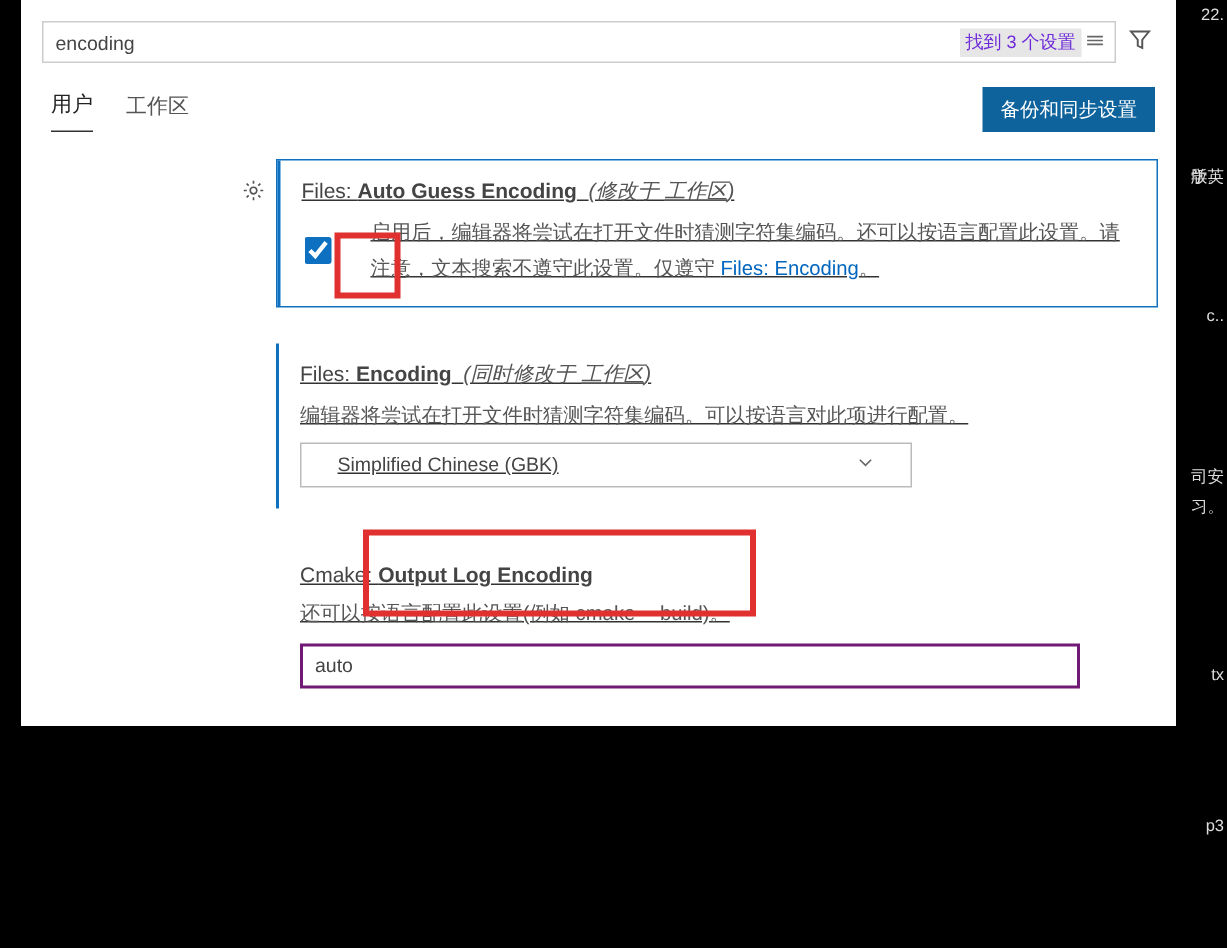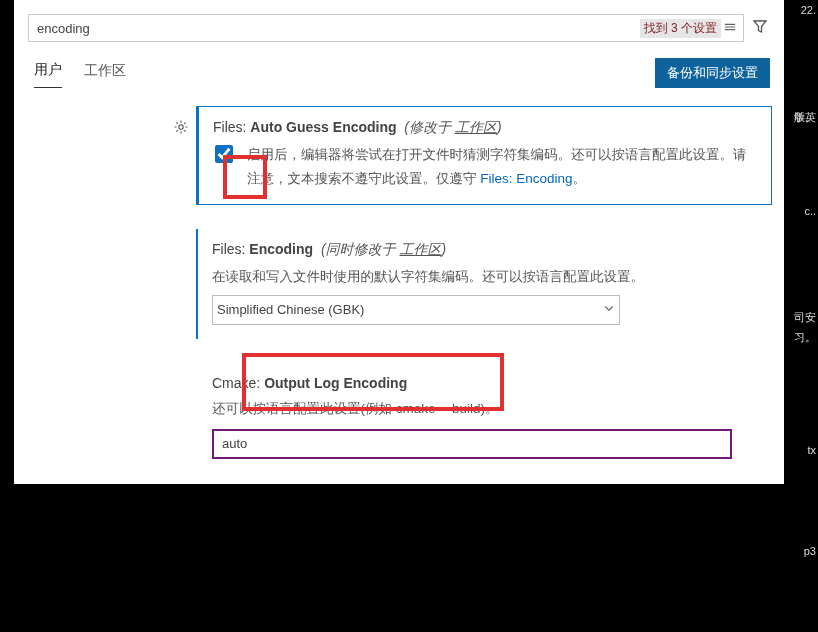--- a/index.html
+++ b/index.html
@@ -1,44 +1,44 @@
 <!DOCTYPE html>
 <html><head>
 <meta charset="utf-8">
 <style>
 * { box-sizing: border-box; margin: 0; padding: 0; font-family: "Segoe UI", "Microsoft YaHei", sans-serif; }
 body { background: #000; width: 818px; height: 632px; position: relative; overflow: hidden; }
 .settings-pane { position: absolute; left: 14px; top: 0; width: 770px; height: 484px; background: #fff; color: #333; }
 .search-row { padding: 14px 14px 0 14px; display: flex; align-items: center; gap: 6px; }
 .search-box { flex: 1; border: 1px solid #ccc; height: 28px; display: flex; align-items: center; padding: 0 4px 0 8px; font-size: 13px; background: #fff; }
 .search-box input { flex: 1; border: none; outline: none; font-size: 13px; color: #444; }
-.found-badge { background: #e6e6e6; color: #7f1d1d; font-size: 12px; padding: 1px 4px; margin-left: 6px; }
+.found-badge { background: #e6e6e6; color: #6d28d9; font-size: 12px; padding: 1px 4px; margin-left: 6px; }
 .clear-btn { color: #666; font-size: 13px; padding: 0 2px; cursor: pointer; }
 .filter-icons { display: flex; gap: 4px; align-items: center; color: #555; }
 .filter-icons span { cursor: pointer; padding: 2px; }
 .tab-row { display: flex; align-items: flex-end; padding: 16px 14px 0 20px; border-bottom: none; gap: 22px; }
 .tab { font-size: 14px; color: #555; padding-bottom: 8px; cursor: pointer; }
 .tab.active { color: #222; border-bottom: 1px solid #333; }
 .sync-btn { margin-left: auto; background: #0e639c; color: #ffffff; border: none; padding: 6px 12px; font-size: 13px; cursor: pointer; }
 .content { margin-top: 18px; padding: 0 0 0 170px; position: relative; }
-.setting-block { position: relative; padding: 12px 16px 14px 16px; margin: 0 12px 24px 12px; }
+.setting-block { position: relative; padding: 12px 16px 14px 16px; margin: 0 12px 24px 0; text-decoration: underline; }
 .setting-block .indicator { position: absolute; left: 0; top: 0; bottom: 0; width: 2px; background: #0e70c0; }
 .setting-block .gear { position: absolute; left: -24px; top: 12px; color: #555; cursor: pointer; }
 .setting-block.highlighted { border: 1px solid #0e70c0; }
 .title { font-size: 14px; color: #444; margin-bottom: 6px; }
 .title .scope-note { font-style: italic; color: #555; }
 .title .scope-link { text-decoration: underline; cursor: pointer; }
 .desc { font-size: 13.5px; color: #555; line-height: 1.75; }
 .desc a { color: #0066bf; text-decoration: none; cursor: pointer; }
-.check-row { display: flex; align-items: flex-start; gap: 12px; }
+.check-row { display: flex; align-items: center; gap: 24px; }
 .checkbox-wrap { position: relative; width: 22px; height: 22px; flex-shrink: 0; display: flex; align-items: center; justify-content: center; }
 .checkbox-wrap input { width: 18px; height: 18px; accent-color: #0e70c0; cursor: pointer; }
 .red-box-check { position: absolute; left: 209px; top: 155px; width: 44px; height: 44px; border: 4px solid #e03030; pointer-events: none; z-index: 10; }
 .red-box-select { position: absolute; left: 228px; top: 353px; width: 262px; height: 58px; border: 4px solid #e03030; pointer-events: none; z-index: 10; }
-.select-box { width: 100%; max-width: 408px; height: 30px; border: 1px solid #bbb; background: #fff; padding: 0 4px; font-size: 13px; color: #444; display: flex; align-items: center; justify-content: space-between; cursor: pointer; margin-top: 6px; }
+.select-box { width: 100%; max-width: 408px; height: 30px; border: 1px solid #bbb; background: #fff; padding: 0 24px; font-size: 13px; color: #444; display: flex; align-items: center; justify-content: space-between; cursor: pointer; margin-top: 6px; }
 .select-box .chev { color: #666; }
 .text-input { width: 100%; max-width: 520px; height: 30px; border: 2px solid #701a75; padding: 0 8px; font-size: 13px; color: #444; background: #fff; margin-top: 8px; }
 .side-frag { position: absolute; right: 0; top: 0; width: 22px; color: #ddd; font-size: 11px; }
 .side-frag div { position: absolute; right: 2px; white-space: nowrap; text-align: center; }
 </style>
 </head>
 <body>
 
 <div class="settings-pane">
 
@@ -88,21 +88,21 @@
           <span>启用后，编辑器将尝试在打开文件时猜测字符集编码。还可以按语言配置此设置。请注意，文本搜索不遵守此设置。仅遵守 </span><a>Files: Encoding</a><span>。</span>
         </div>
       </div>
     </div>
 
     <div class="setting-block">
       <div class="indicator"></div>
       <div class="title">
         <span>Files: </span><b>Encoding</b>&nbsp;&nbsp;<span class="scope-note"><span>(同时修改于 </span><span class="scope-link">工作区</span><span>)</span></span>
       </div>
-      <div class="desc">在读取和写入文件时使用的默认字符集编码。还可以按语言配置此设置。</div>
+      <div class="desc">编辑器将尝试在打开文件时猜测字符集编码。可以按语言对此项进行配置。</div>
       <div class="select-box">
         <span>Simplified Chinese (GBK)</span>
         <span class="chev">
           <svg width="12" height="12" viewBox="0 0 16 16" fill="none" stroke="currentColor" stroke-width="1.5">
               <path d="M3 6l5 5 5-5"></path>
             </svg>
         </span>
       </div>
     </div>
 

